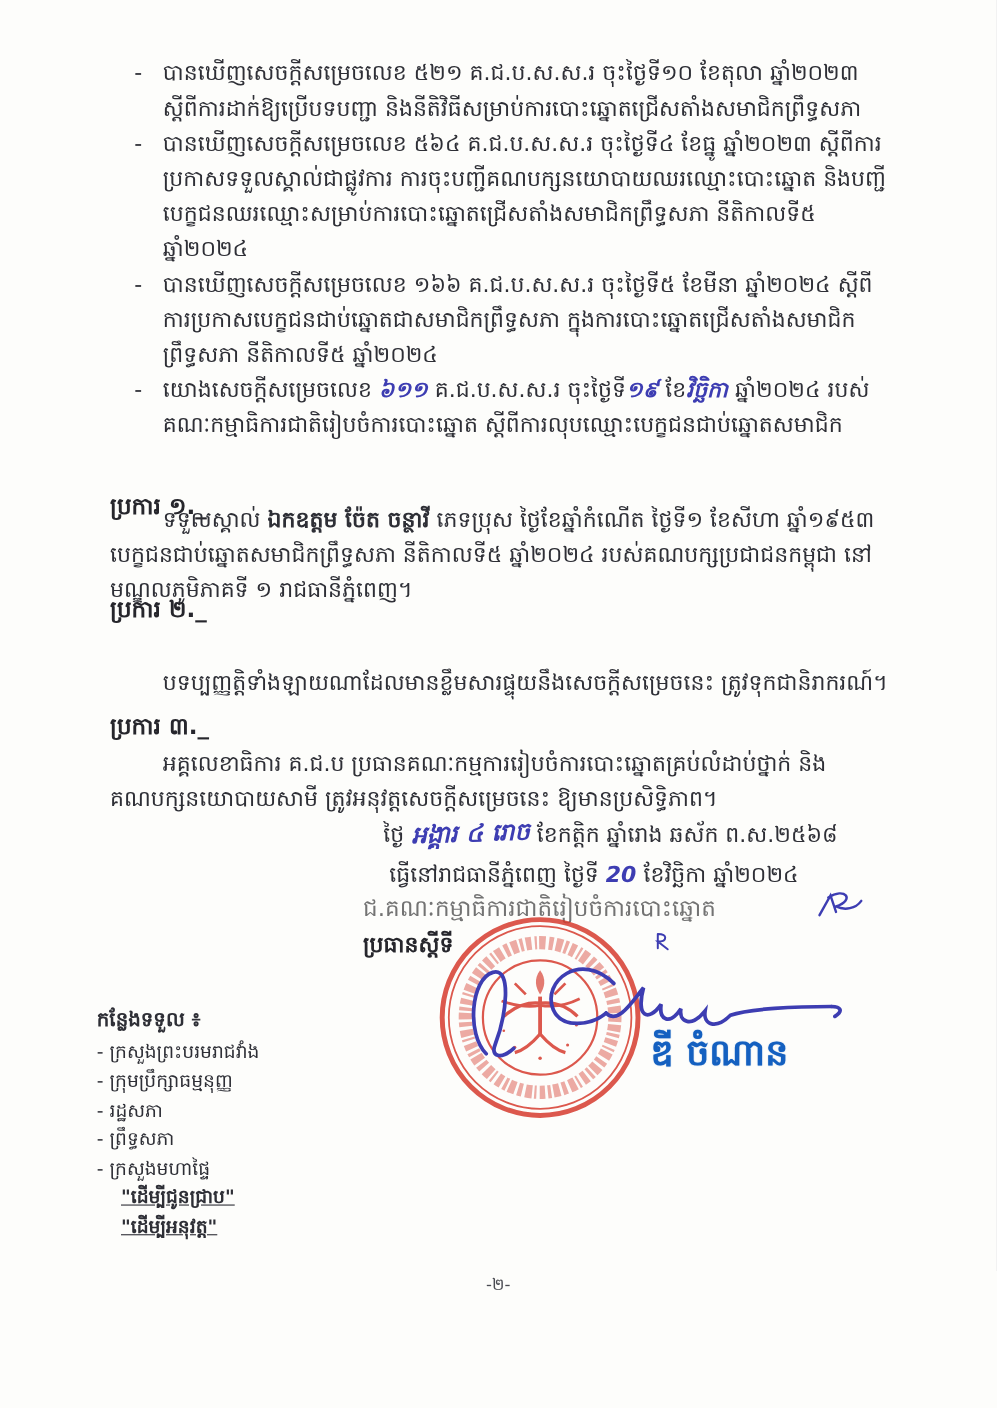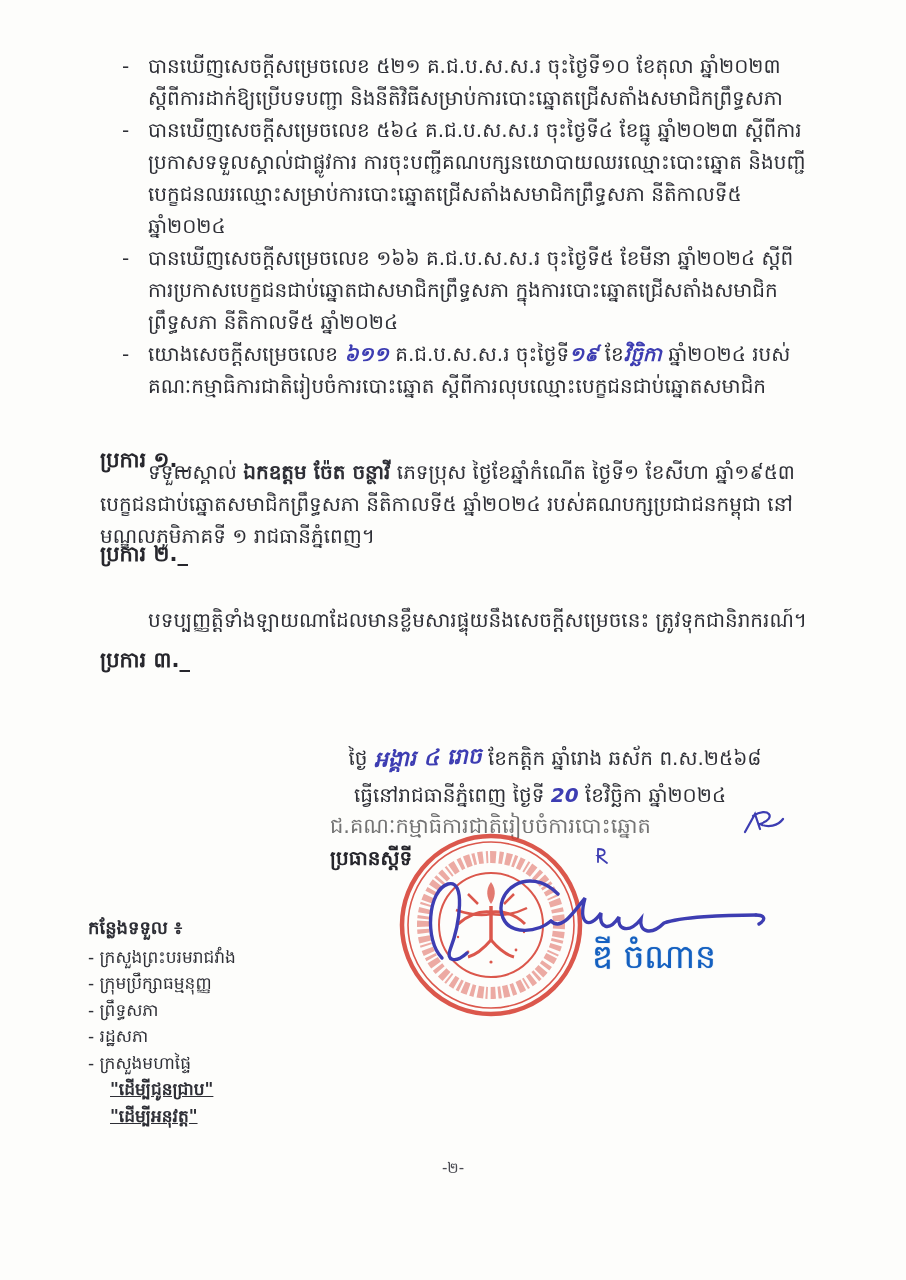--- a/index.html
+++ b/index.html
@@ -35,21 +35,21 @@
   .onbehalf{position:absolute;left:330px;top:812px;width:510px;text-align:left;
             font-weight:400;font-size:21px;color:#737373;white-space:nowrap;}
   .title-line{position:absolute;left:330px;top:845px;width:460px;
               font-weight:700;font-size:20px;color:#26262c;}
   .hw-day{display:inline-block;transform:rotate(-2deg);font-size:22px;}
   .seal{position:absolute;left:398px;top:832px;width:186px;height:186px;}
   .sig{position:absolute;left:408px;top:860px;width:372px;height:118px;}
   .paraph{position:absolute;left:742px;top:808px;width:44px;height:30px;}
   .tmark{position:absolute;left:594px;top:846px;width:18px;height:20px;}
   .stamp-name{position:absolute;left:556px;top:936px;width:196px;text-align:center;
-              font-weight:400;font-size:33px;color:#1460c0;
+              font-weight:700;font-size:33px;color:#1460c0;
               text-shadow:0 0 1px rgba(20,96,192,.55);}
   
   .cc{position:absolute;left:88px;top:915px;width:280px;font-size:17px;line-height:26.5px;}
   .cc-title{font-weight:700;font-size:18px;margin-bottom:2px;}
   .cc-ind{margin-left:22px;font-weight:700;text-decoration:underline;}
   
   .pageno{position:absolute;left:0;top:1158px;width:100%;text-align:center;
           font-size:15px;color:#4a4b52;}
 </style>
 </head>
@@ -81,20 +81,21 @@
 
   <div class="a-label lbl1">ប្រការ ១._</div>
   <div class="a-body bd1 t">
     <span>ទទួលស្គាល់ </span><span class="bold">ឯកឧត្តម ច៉ែត ចន្ថាវី</span><span> ភេទប្រុស ថ្ងៃខែឆ្នាំកំណើត ថ្ងៃទី១ ខែសីហា ឆ្នាំ១៩៥៣ បេក្ខជនជាប់ឆ្នោតសមាជិកព្រឹទ្ធសភា នីតិកាលទី៥ ឆ្នាំ២០២៤ របស់គណបក្សប្រជាជនកម្ពុជា នៅមណ្ឌលភូមិភាគទី ១ រាជធានីភ្នំពេញ។</span>
   </div>
 
   <div class="a-label lbl2">ប្រការ ២._</div>
   <div class="a-body bd2 t">បទប្បញ្ញត្តិទាំងឡាយណាដែលមានខ្លឹមសារផ្ទុយនឹងសេចក្តីសម្រេចនេះ ត្រូវទុកជានិរាករណ៍។</div>
 
   <div class="a-label lbl3">ប្រការ ៣._</div>
+  <div class="a-body bd3 t">អគ្គលេខាធិការ គ.ជ.ប ប្រធានគណៈកម្មការរៀបចំការបោះឆ្នោតគ្រប់លំដាប់ថ្នាក់ និងគណបក្សនយោបាយសាមី ត្រូវអនុវត្តសេចក្តីសម្រេចនេះ ឱ្យមានប្រសិទ្ធិភាព។</div>
 
   <div class="date1 t">
     <span>ថ្ងៃ </span><span class="hw hw-day">អង្គារ ៤ រោច</span><span> ខែកត្តិក ឆ្នាំរោង ឆស័ក ព.ស.២៥៦៨</span>
   </div>
   <div class="date2 t">
     <span>ធ្វើនៅរាជធានីភ្នំពេញ ថ្ងៃទី </span><span class="hw">20</span><span> ខែវិច្ឆិកា ឆ្នាំ២០២៤</span>
   </div>
 
   <div class="onbehalf">ជ.គណៈកម្មាធិការជាតិរៀបចំការបោះឆ្នោត</div>
   <div class="title-line">ប្រធានស្តីទី</div>
@@ -135,22 +136,22 @@
       <path d="M348 55 c 8 0 11 4 3 9"></path>
     </g>
   </svg>
 
   <div class="stamp-name">ឌី ចំណាន</div>
 
   <div class="cc">
     <div class="cc-title">កន្លែងទទួល ៖</div>
     <div>- ក្រសួងព្រះបរមរាជវាំង</div>
     <div>- ក្រុមប្រឹក្សាធម្មនុញ្ញ</div>
+    <div>- រដ្ឋសភា</div>
     <div>- ព្រឹទ្ធសភា</div>
-    <div>- រដ្ឋសភា</div>
     <div>- ក្រសួងមហាផ្ទៃ</div>
     <div class="cc-ind">"ដើម្បីជូនជ្រាប"</div>
     <div class="cc-ind">"ដើម្បីអនុវត្ត"</div>
   </div>
 
   <div class="pageno">-២-</div>
 
 </div>
 
 </body></html>

